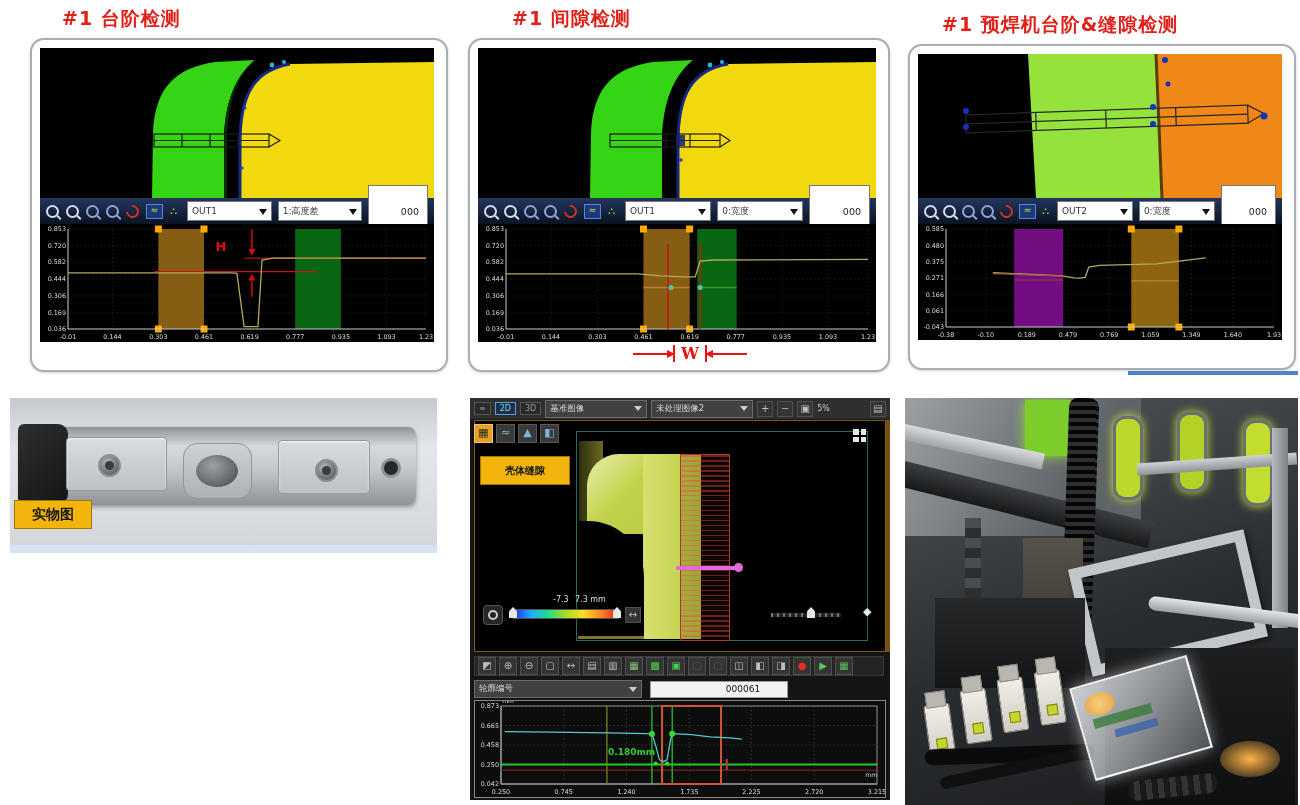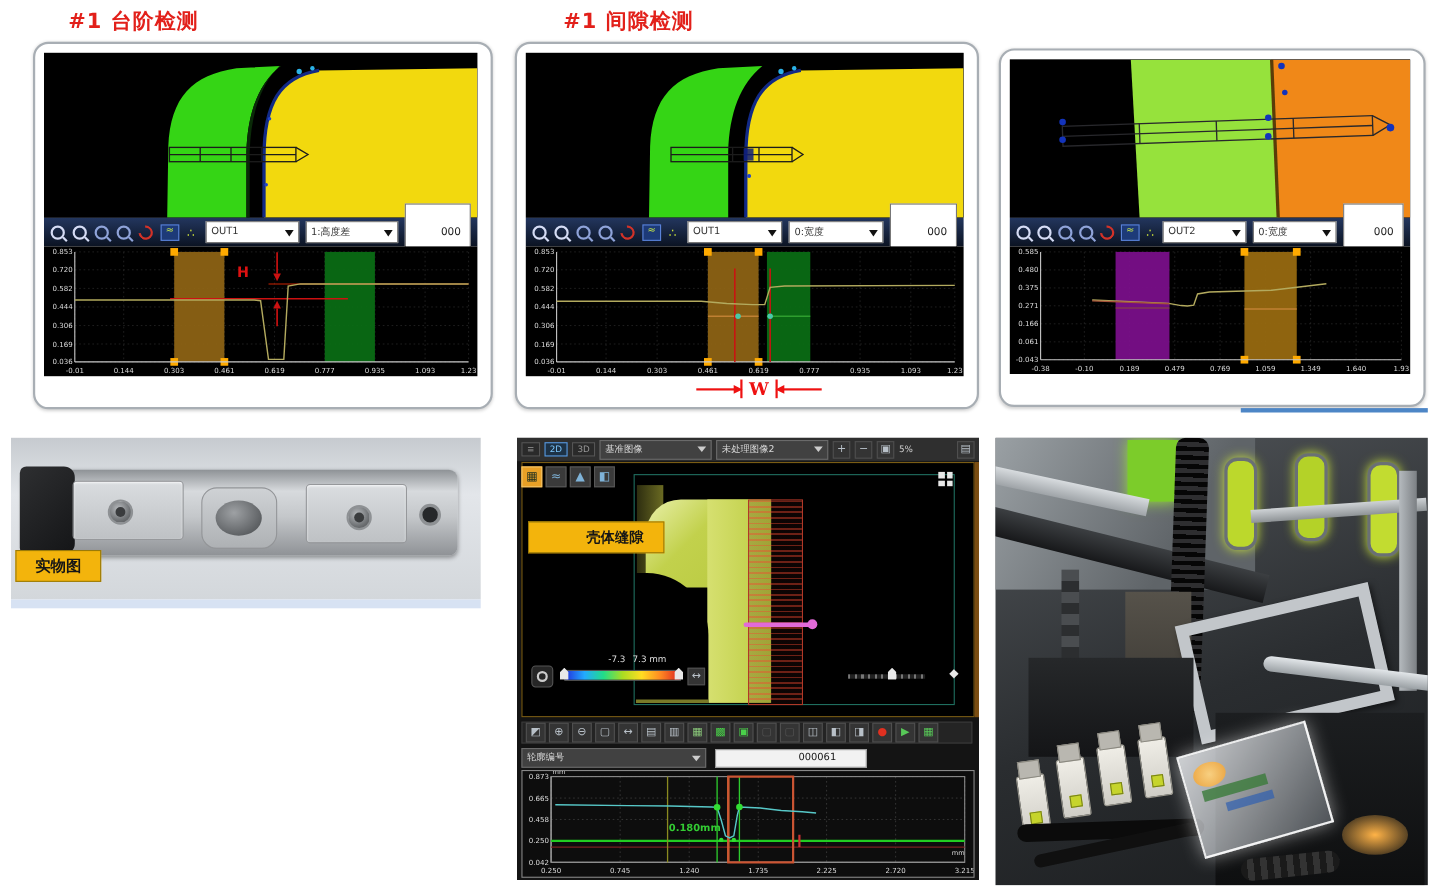--- a/index.html
+++ b/index.html
@@ -234,20 +234,21 @@
         </svg></div>
     <div class="wnote" style="left:130px;top:304px;width:180px;">
       <span class="wln r"></span>
       <span class="wbar"></span>
       <span class="wtext">W</span>
       <span class="wbar"></span>
       <span class="wln l"></span>
     </div>
   </div>
 
+  <div class="ptitle" style="left:942px;top:12px;">#1 预焊机台阶&amp;缝隙检测</div>
   <div class="card" style="left:908px;top:44px;width:384px;height:322px;">
     <div class="scan" style="left:8px;top:8px;width:364px;height:144px;">
       <svg width="364" height="144" viewBox="0 0 364 144">
         <rect width="364" height="144" fill="#000"></rect>
         <path d="M118,144 L110,0 L238,0 L244,144 Z" fill="#96e23c"></path>
         <path d="M238,0 L364,0 L364,144 L244,144 Z" fill="#f08818"></path>
         <path d="M238,0 L244,144" stroke="#5a3c08" stroke-width="3" fill="none"></path>
         <circle cx="247" cy="6" r="3" fill="#1333bb"></circle>
           <circle cx="250" cy="30" r="2.5" fill="#1333bb"></circle>
         <g transform="rotate(-2 190 66)" stroke="#28282c" stroke-width="1.2" fill="none">
@@ -397,21 +398,21 @@
       <span style="position:absolute;left:388px;top:184px;color:#e8e8e8;font-size:11px;">◆</span>
     </div>
     <div style="position:absolute;left:416px;top:22px;width:4px;height:232px;background:#7a4d12;"></div>
 
     <div style="position:absolute;left:4px;top:26px;display:flex;gap:3px;">
         <span class="mi active">▦</span>
         <span class="mi">≈</span>
         <span class="mi">▲</span>
         <span class="mi">◧</span>
       </div>
-    <div class="ylab" style="left:10px;top:76px;width:88px;height:27px;font-size:13px;padding-left:34px;">壳体缝隙</div>
+    <div class="ylab" style="left:10px;top:58px;width:88px;height:27px;font-size:10px;">壳体缝隙</div>
 
     <div style="position:absolute;left:4px;top:258px;width:410px;height:20px;background:#242424;border:1px solid #3a3a3a;display:flex;gap:3px;align-items:center;padding:0 3px;box-sizing:border-box;">
         <span class="ti">◩</span>
         <span class="ti">⊕</span>
         <span class="ti">⊖</span>
         <span class="ti">▢</span>
         <span class="ti">↔</span>
         <span class="ti">▤</span>
         <span class="ti">▥</span>
         <span class="ti" style="color: rgb(138, 200, 122);">▦</span>

